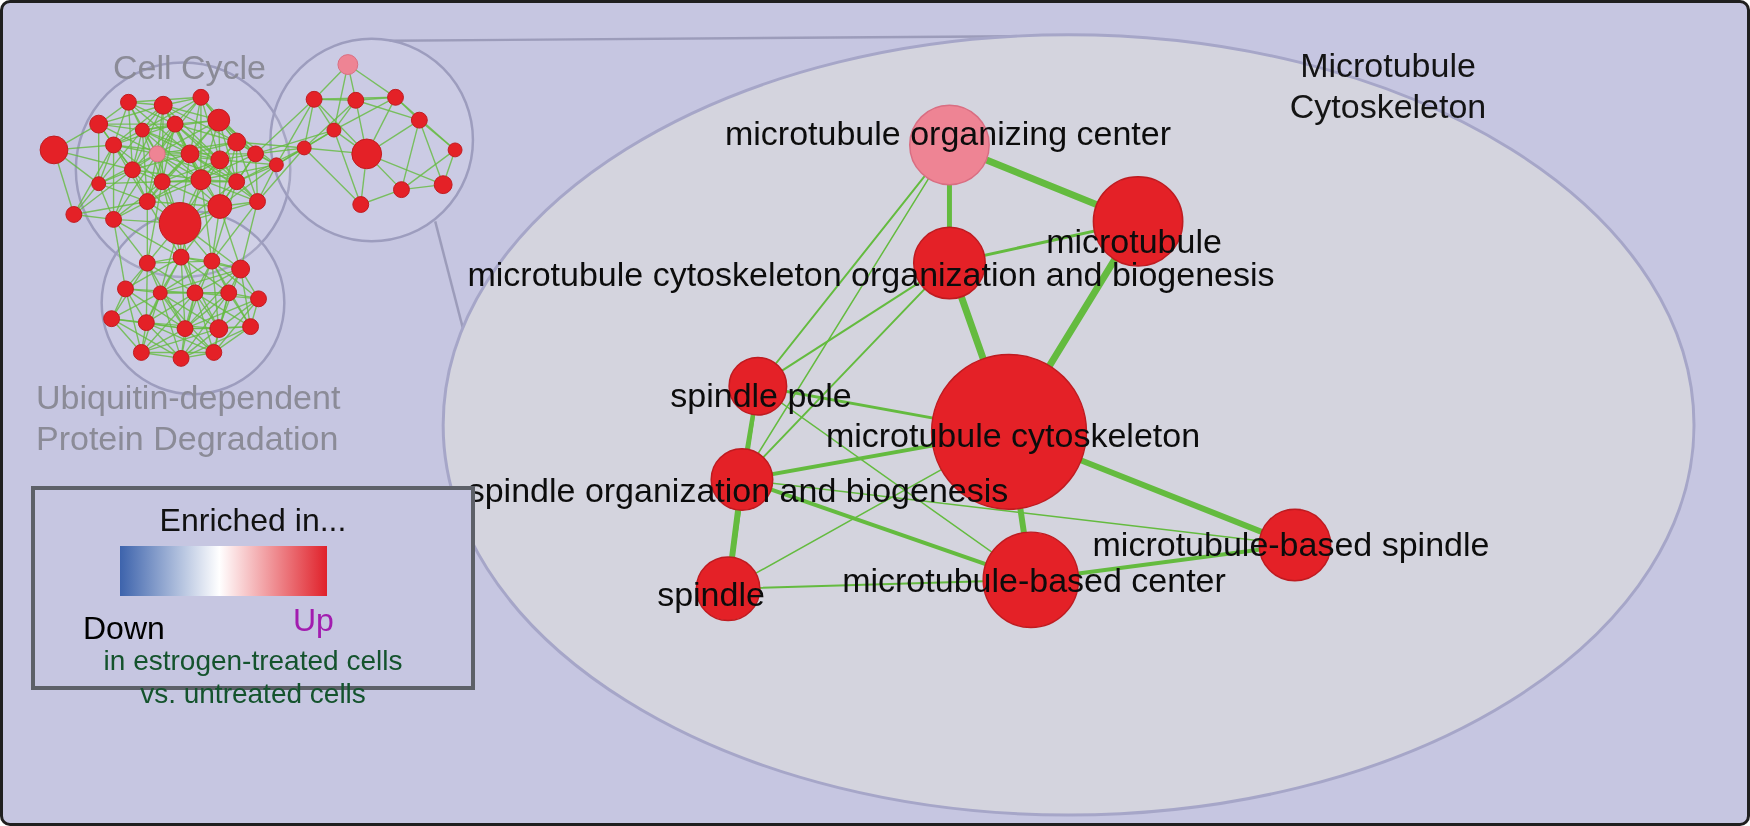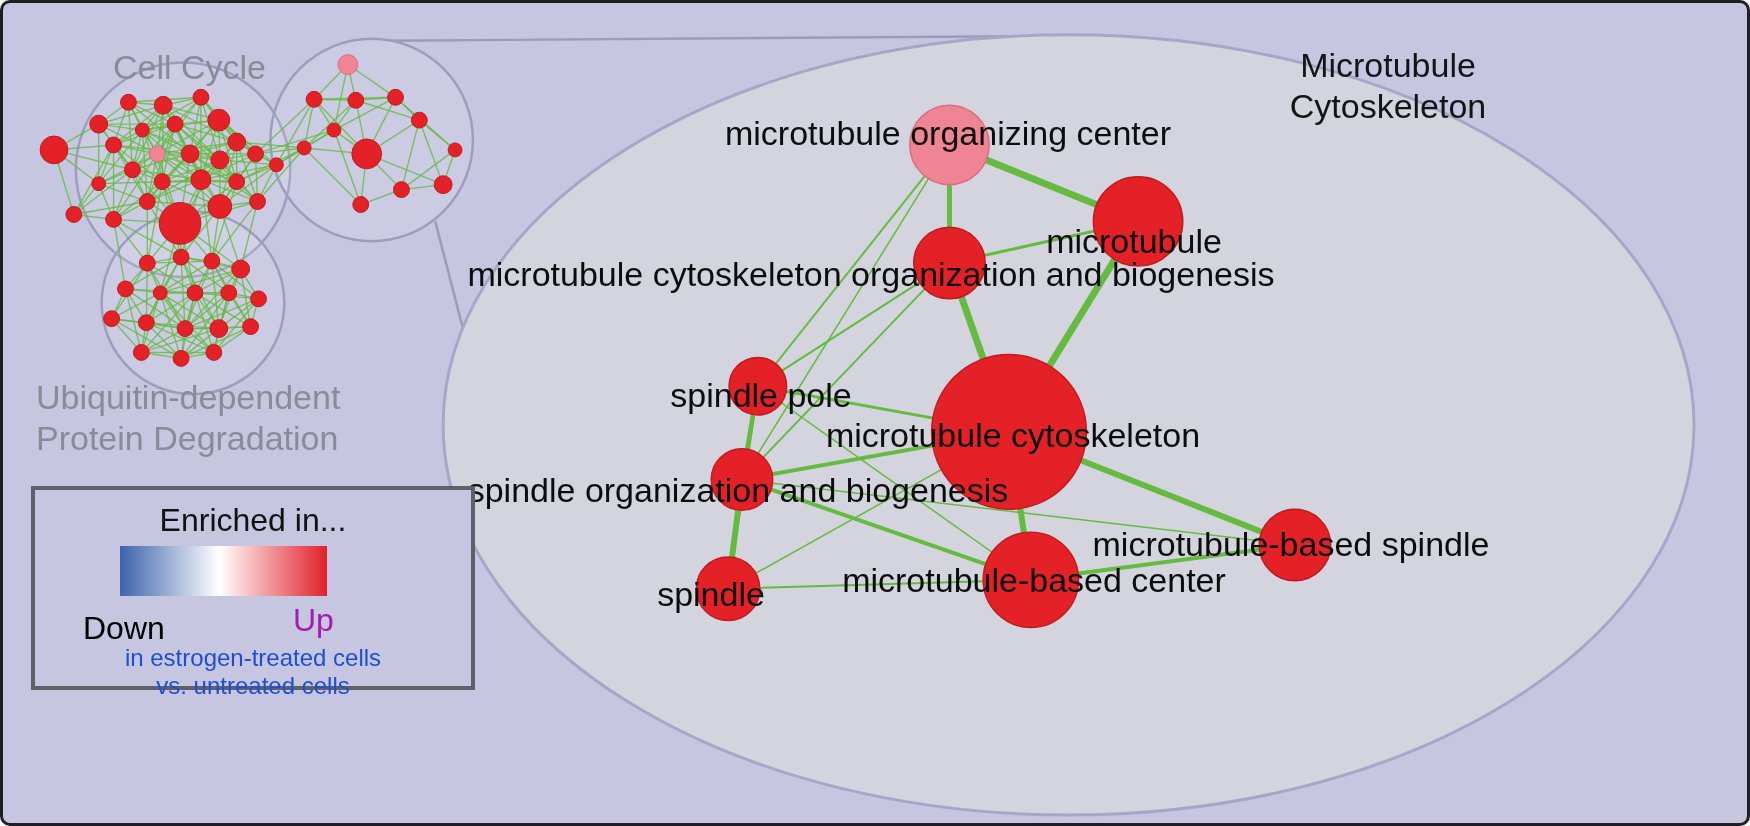--- a/index.html
+++ b/index.html
@@ -18,21 +18,21 @@
     font-size:34px;color:#0c0c0c;white-space:nowrap;
   }
   .legend{
     position:absolute;left:28px;top:483px;width:444px;height:204px;box-sizing:border-box;
     border:4px solid #5d6068;background:#c6c6e1;
   }
   .legend-title{position:absolute;top:12px;left:0;width:100%;text-align:center;font-size:32px;color:#111;}
   .legend-gradient{position:absolute;left:85px;top:56px;width:207px;height:50px;}
   .legend-down{position:absolute;left:48px;top:112px;font-size:32px;color:#000000;margin-top:8px;}
   .legend-up{position:absolute;left:258px;top:112px;font-size:32px;color:#a21caf;}
-  .legend-caption{position:absolute;top:154px;left:0;width:100%;text-align:center;font-size:24px;color:#1d4ed8;line-height:1.18;}
+  .legend-caption{position:absolute;top:154px;left:0;width:100%;text-align:center;font-size:28px;color:#14532d;line-height:1.18;}
 </style>
 </head>
 <body>
 
 <div class="figure" style="background: rgb(198, 198, 225); border-color: rgb(31, 31, 31);">
 
   <svg id="network-svg" viewBox="0 0 1750 826">
       <line x1="386" y1="38" x2="1090" y2="33" stroke="#9c9cba" stroke-width="2.5"></line>
       <line x1="432" y1="220" x2="540" y2="637" stroke="#9c9cba" stroke-width="2.5"></line>
       <ellipse cx="1070" cy="425" rx="630" ry="393" fill="#d4d4de" stroke="#a6a6c8" stroke-width="3"></ellipse>

